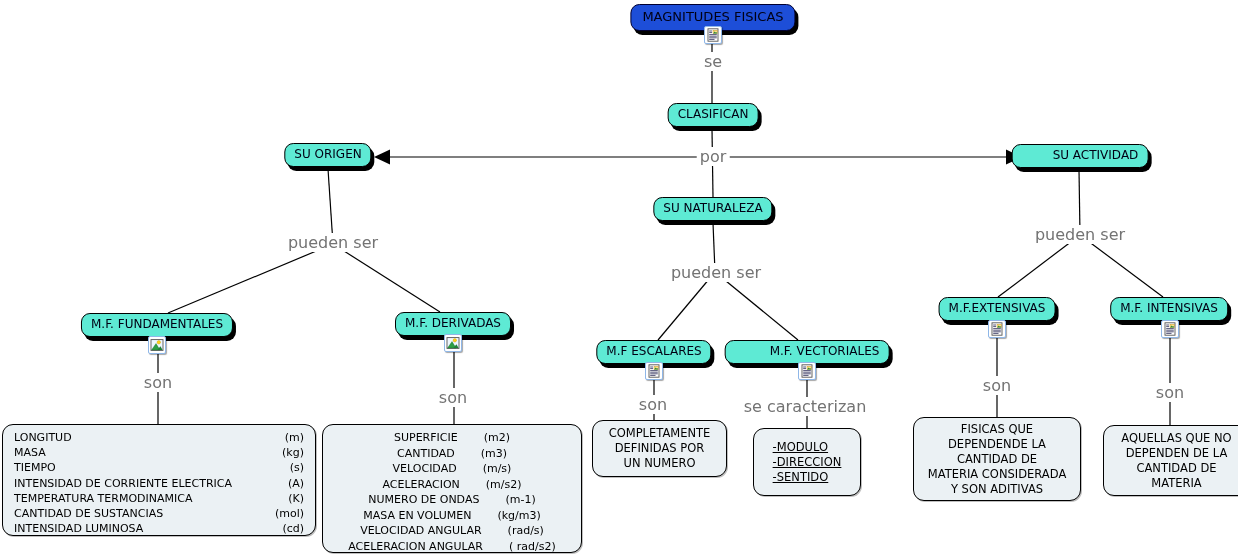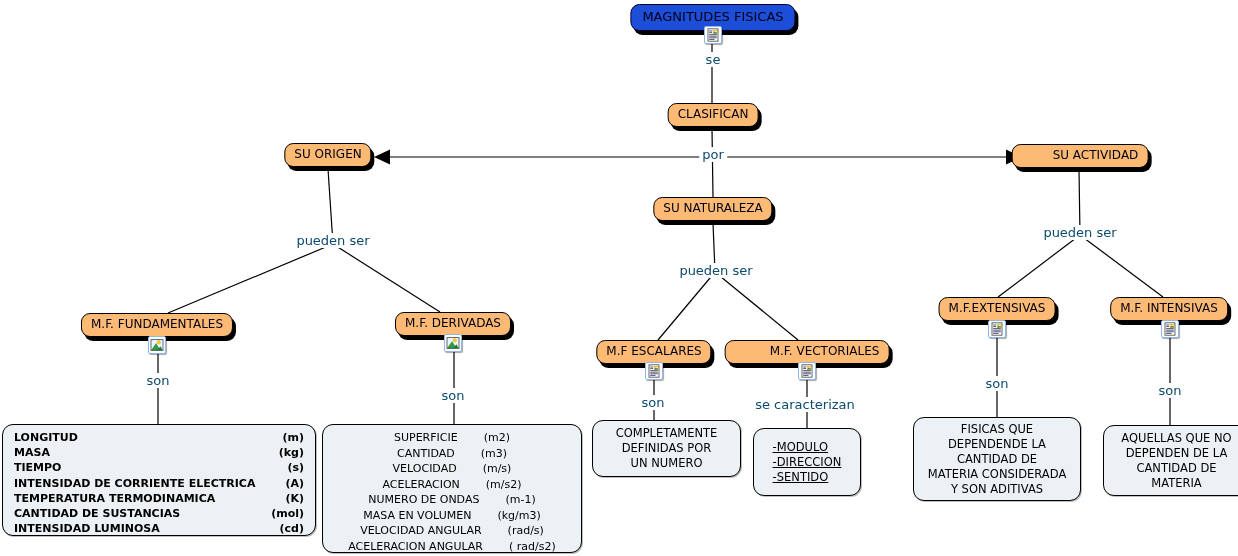--- a/index.html
+++ b/index.html
@@ -3,52 +3,52 @@
 <meta charset="utf-8">
 <style>
   html,body { margin:0; padding:0; background:#fff; }
   .canvas {
     position:relative; width:1238px; height:556px; background:#ffffff;
     font-family:"DejaVu Sans","Liberation Sans",sans-serif; overflow:hidden;
   }
   svg.connectors { position:absolute; left:0; top:0; z-index:1; }
   .node {
     position:absolute; transform:translateX(-50%);
-    background:#fdba74; color:#000014;
+    background:#5eead4; color:#000014;
     border:1.6px solid #000; border-radius:9px;
     padding:3px 9px 4px; font-size:12px; line-height:1.25;
     white-space:nowrap; text-align:center;
     box-shadow:3px 4px 0 #000; z-index:2; cursor:default;
   }
   .node.root { background:#1d4ed8; font-size:13px; padding:4px 11px 5px; border-color:#000030; }
   .res-icon {
     position:absolute; width:18px; height:18px; box-sizing:border-box;
     background:#fff; border:1px solid #8FB7E8; border-radius:2px;
     padding:1px; z-index:3; box-shadow:1px 1px 1px rgba(0,0,0,.35);
   }
   .res-icon svg { display:block; width:100%; height:100%; }
   .linklabel {
     position:absolute; transform:translateX(-50%);
-    background:#fff; padding:0 3px; font-size:13px; color:#0c4a6e;
+    background:#fff; padding:0 3px; font-size:16px; color:#737373;
     white-space:nowrap; z-index:2;
   }
   .detail {
     position:absolute; box-sizing:border-box;
     background:#EBF1F4; border:1.4px solid #000; border-radius:11px;
     font-size:11px; color:#000; z-index:2;
     box-shadow:1px 1px 0 rgba(0,0,0,.25);
   }
   .detail.center {
     display:flex; align-items:center; justify-content:center;
     text-align:center; white-space:pre-line; font-size:11.5px; line-height:15px;
   }
   .detail.leftblock { display:flex; align-items:center; justify-content:center; }
   .detail.leftblock .inner { text-align:left; white-space:pre-line; font-size:11.5px; line-height:15px; }
   .listbox { padding:5px 11px 4px; }
-  .lrow  { display:flex; justify-content:space-between; line-height:15.2px;font-weight:bold; }
+  .lrow  { display:flex; justify-content:space-between; line-height:15.2px; }
   .lrow2 { display:flex; justify-content:center; gap:26px; line-height:15.5px; }
 </style>
 </head>
 <body>
 
 <div class="canvas">
 
   <svg class="connectors" width="1238" height="556">
     <g stroke="#000" stroke-width="1.2" fill="none">
       <line x1="712" y1="44" x2="712" y2="103"></line>
@@ -251,21 +251,21 @@
     <div class="lrow2">
         <span>VELOCIDAD ANGULAR</span>
         <span>(rad/s)</span>
       </div>
     <div class="lrow2">
         <span>ACELERACION ANGULAR</span>
         <span>( rad/s2)</span>
       </div>
   </div>
 
-  <div class="detail center" style="left:592px; top:420px; width:149px; height:57px;">COMPLETAMENTE
+  <div class="detail center" style="left:592px; top:420px; width:135px; height:57px;">COMPLETAMENTE
 DEFINIDAS POR
 UN NUMERO</div>
 
   <div class="detail leftblock" style="left:753px; top:428px; width:108px; height:68px;text-decoration:underline;">
     <div class="inner">-MODULO
 -DIRECCION
 -SENTIDO</div>
   </div>
 
   <div class="detail center" style="left:913px; top:417px; width:168px; height:84px;">FISICAS QUE

